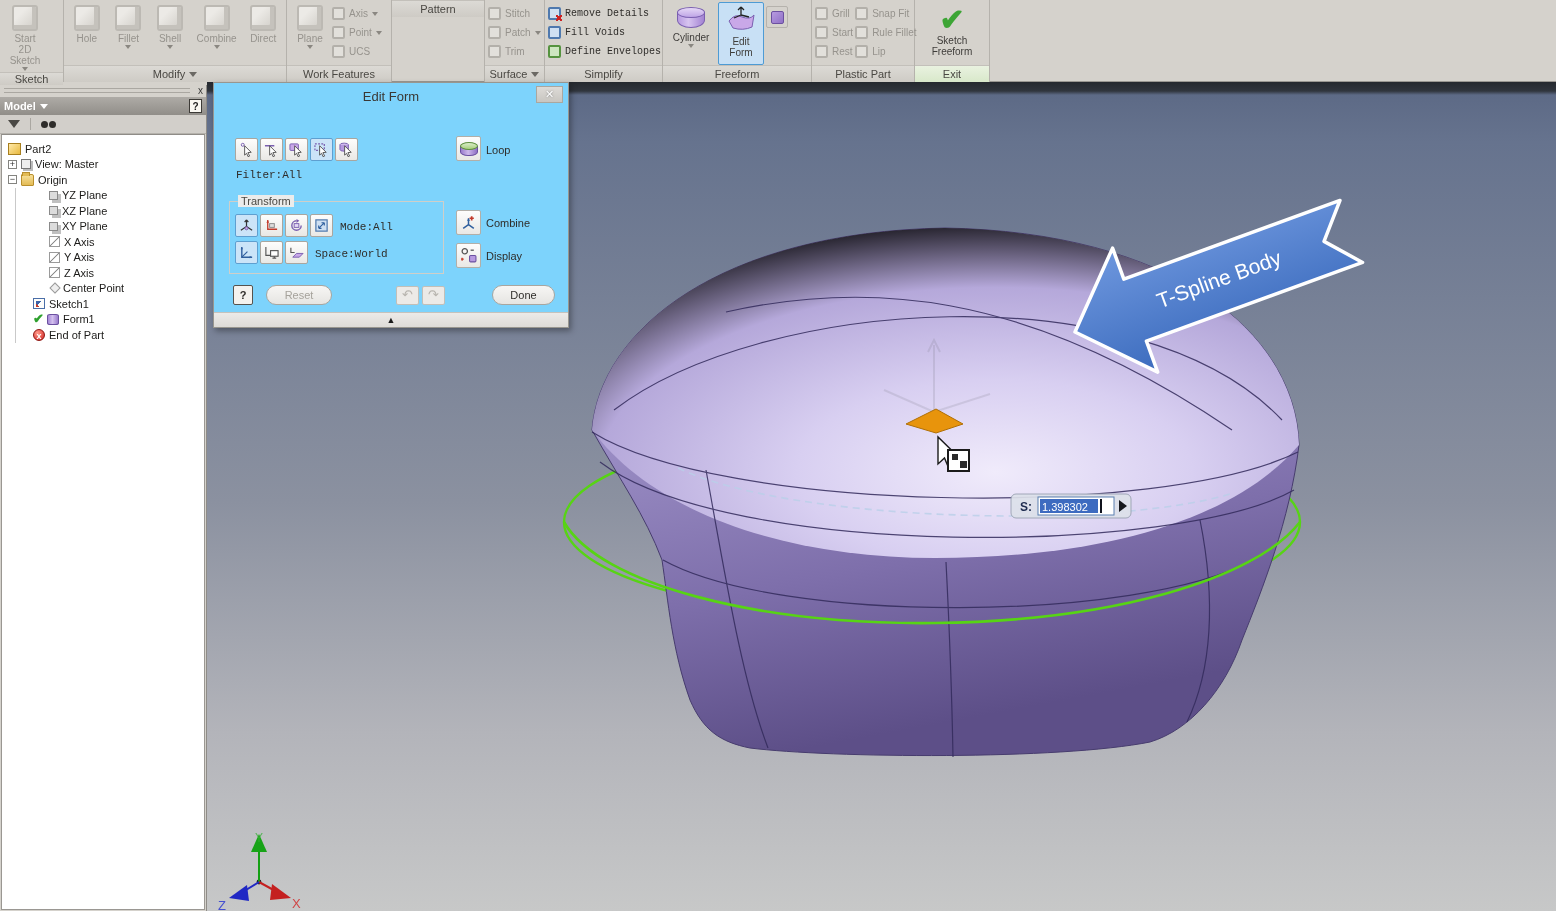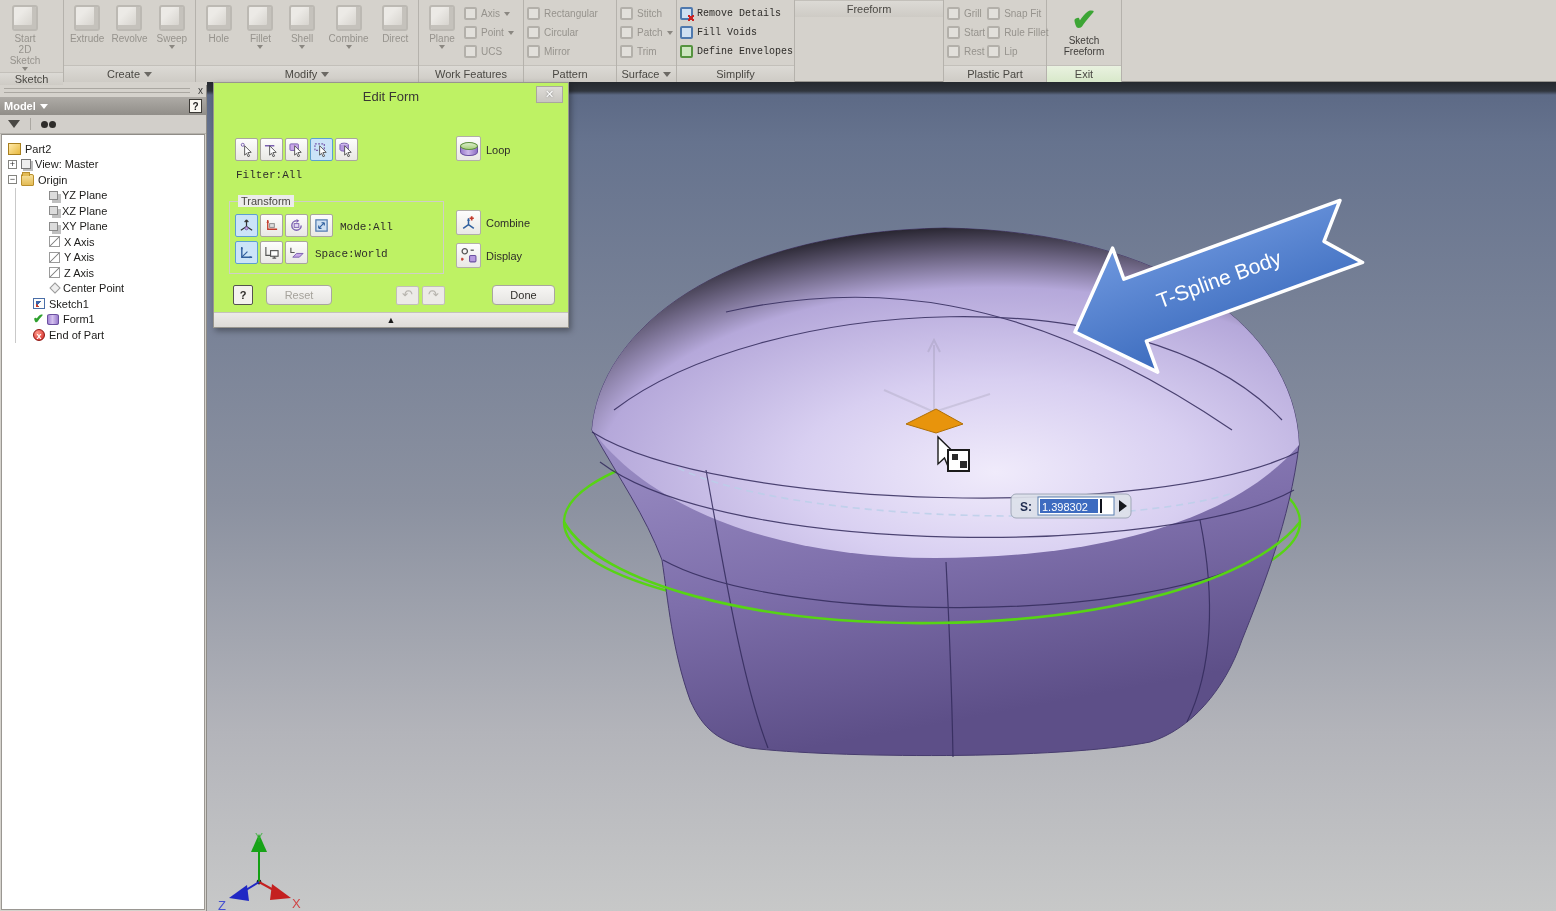--- a/index.html
+++ b/index.html
@@ -101,41 +101,41 @@
   .t-end { width:12px; height:12px; border-radius:50%;
     background:radial-gradient(circle at 35% 30%,#ff9a8a,#d02020); border:1px solid #8f1410;
     color:#fff; font-size:9px; line-height:12px; text-align:center; font-weight:bold; }
   
   .viewport { position:absolute; left:207px; top:82px; width:1349px; height:829px;
     background:linear-gradient(#25292f 0px,#30353d 9px,#5d6a86 13px,#66738e 60px,
       #8b91a0 420px,#b3b4ba 650px,#c7c8c8 829px); }
   .viewport svg { position:absolute; left:0; top:0; width:100%; height:100%; }
   
   .dialog { position:absolute; left:213px; top:82px; width:356px; height:246px;
-    background:#bef264; border:1px solid #98968f; box-shadow:2px 3px 6px rgba(0,0,0,.35);
+    background:#7dd3fc; border:1px solid #98968f; box-shadow:2px 3px 6px rgba(0,0,0,.35);
     font-size:11px; color:#2f2d2a; }
   .d-title { position:absolute; left:0; top:0; width:100%; height:24px; text-align:center;
     font-size:13px; color:#3a3834; padding-top:6px; }
   .d-close { position:absolute; right:5px; top:3px; width:27px; height:17px;
     background:linear-gradient(#dddbd7,#c8c5c0); border:1px solid #aaa79f; color:#fff;
     font-size:11px; text-align:center; line-height:15px; text-shadow:0 0 2px #777; }
   .gbox { position:absolute; border:1px solid #d0cec8; }
   .gbox .gcap { position:absolute; left:8px; top:-7px; background:#ececeb; padding:0 3px;
     color:#4a4843; }
   .dbtn { position:absolute; width:23px; height:23px; background:linear-gradient(#fdfdfc,#e9e8e5);
     border:1px solid #a9a69f; border-radius:2px; display:flex; align-items:center;
     justify-content:center; }
   .dbtn.on { background:#cbe4f8; border-color:#5e9fd0; }
   .dbtn svg { display:block; }
   .dtext { position:absolute; color:#2f2d2a;font-family:Liberation Mono, monospace; }
   .sidebtn { position:absolute; width:25px; height:25px; background:linear-gradient(#fdfdfc,#e9e8e5);
     border:1px solid #b2afa8; border-radius:2px; display:flex; align-items:center; justify-content:center; }
   .sidelbl { position:absolute; font-size:11px; color:#2f2d2a; }
   .pushbtn { position:absolute; height:20px; background:linear-gradient(#f7f6f4,#e6e5e2);
-    border:1px solid #a9a69f; border-radius:4px; font-size:11px; color:#2f2d2a;
+    border:1px solid #a9a69f; border-radius:10px; font-size:11px; color:#2f2d2a;
     text-align:center; line-height:18px; }
   .pushbtn.dis { color:#a5a29b; }
   .helpbtn { position:absolute; width:20px; height:20px; border:1px solid #55534e;
     background:#f4f2ee; font-weight:bold; text-align:center; line-height:18px; border-radius:2px; }
   .histbtn { position:absolute; width:23px; height:19px; border:1px solid #c2bfb8;
     background:#eceae7; color:#b7b4ae; font-size:13px; text-align:center; line-height:16px; border-radius:2px; }
   .d-strip { position:absolute; left:0; bottom:0; width:100%; height:15px;
     background:linear-gradient(#eceae8,#dddbd7); border-top:1px solid #c5c2bc;
     text-align:center; font-size:9px; color:#1a1a1a; line-height:14px; }
   .minicyl { width:18px; height:14px; position:relative; }
@@ -159,41 +159,20 @@
           <span class="lbl">Start</span>
           <span class="lbl">2D Sketch</span>
           <span class="flyout-arrow"></span>
         </div>
       </div>
       <div class="rlabel">
           <span>Sketch</span>
         </div>
     </div>
 
-    <div class="rgroup" style="width:132px">
-      <div class="rbody">
-        <div class="bigbtn">
-          <span class="cube"></span>
-          <span class="lbl">Extrude</span>
-        </div>
-        <div class="bigbtn">
-          <span class="cube"></span>
-          <span class="lbl">Revolve</span>
-        </div>
-        <div class="bigbtn">
-          <span class="cube"></span>
-          <span class="lbl">Sweep</span>
-          <span class="flyout-arrow"></span>
-        </div>
-      </div>
-      <div class="rlabel">
-          <span>Create</span>
-          <span class="grp-arrow"></span>
-        </div>
-    </div>
 
     <div class="rgroup" style="width:223px">
       <div class="rbody">
         <div class="bigbtn" style="width:40px">
           <span class="cube"></span>
           <span class="lbl">Hole</span>
         </div>
         <div class="bigbtn" style="width:40px">
           <span class="cube"></span>
           <span class="lbl">Fillet</span>
@@ -243,36 +222,20 @@
               <span>UCS</span>
             </div>
         </div>
       </div>
       <div class="rlabel">
           <span>Work Features</span>
         </div>
     </div>
 
     <div class="rgroup" style="width:93px">
-      <div class="rbody">
-        <div class="smallcol">
-          <div class="smallitem">
-              <span class="sq"></span>
-              <span>Rectangular</span>
-            </div>
-          <div class="smallitem">
-              <span class="sq"></span>
-              <span>Circular</span>
-            </div>
-          <div class="smallitem">
-              <span class="sq"></span>
-              <span>Mirror</span>
-            </div>
-        </div>
-      </div>
       <div class="rlabel">
           <span>Pattern</span>
         </div>
     </div>
 
     <div class="rgroup" style="width:60px">
       <div class="rbody">
         <div class="smallcol">
           <div class="smallitem">
               <span class="sq"></span>
@@ -311,20 +274,45 @@
               <span>Define Envelopes</span>
             </div>
         </div>
       </div>
       <div class="rlabel">
           <span>Simplify</span>
         </div>
     </div>
 
     <div class="rgroup" style="width:149px">
+      <div class="rbody">
+        <div class="bigbtn en" style="width:50px">
+          <span class="cylicon">
+              <i class="side"></i>
+              <i class="top"></i>
+            </span>
+          <span class="lbl">Cylinder</span>
+          <span class="flyout-arrow"></span>
+        </div>
+        <div class="bigbtn en active" style="width:46px">
+          <span style="display:block;margin-bottom:1px">
+            <svg width="32" height="26" viewBox="0 0 32 26">
+              <path d="M4 16 Q10 8 17 12 Q25 15 29 10 L27 22 Q18 26 8 23 Z" fill="#c9a8e8" stroke="#7a5fb0" stroke-width="1"></path>
+              <path d="M16 10 L16 2 M16 2 L13 5 M16 2 L19 5 M16 10 L9 13 M16 10 L24 12" stroke="#222" stroke-width="1.3" fill="none"></path>
+            </svg>
+          </span>
+          <span class="lbl">Edit</span>
+          <span class="lbl">Form</span>
+        </div>
+        <div class="smallcol" style="padding-top:4px">
+          <div class="smallitem en" style="border:1px solid #b5b2ac;border-radius:2px;width:22px;height:22px;justify-content:center">
+            <span style="width:13px;height:13px;background:linear-gradient(135deg,#b79ae0,#8f70c6);border:1px solid #6b50a0;border-radius:2px"></span>
+          </div>
+        </div>
+      </div>
       <div class="rlabel">
           <span>Freeform</span>
         </div>
     </div>
 
     <div class="rgroup" style="width:103px">
       <div class="rbody">
         <div class="smallcol" style="width:46px">
           <div class="smallitem">
               <span class="sq"></span>

